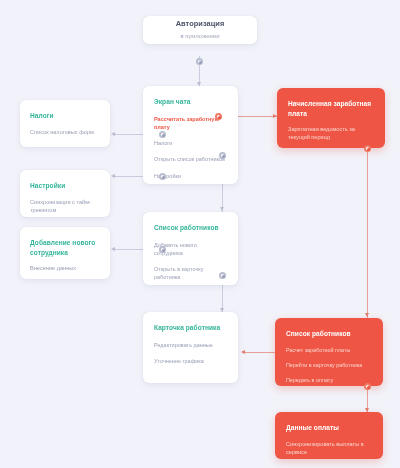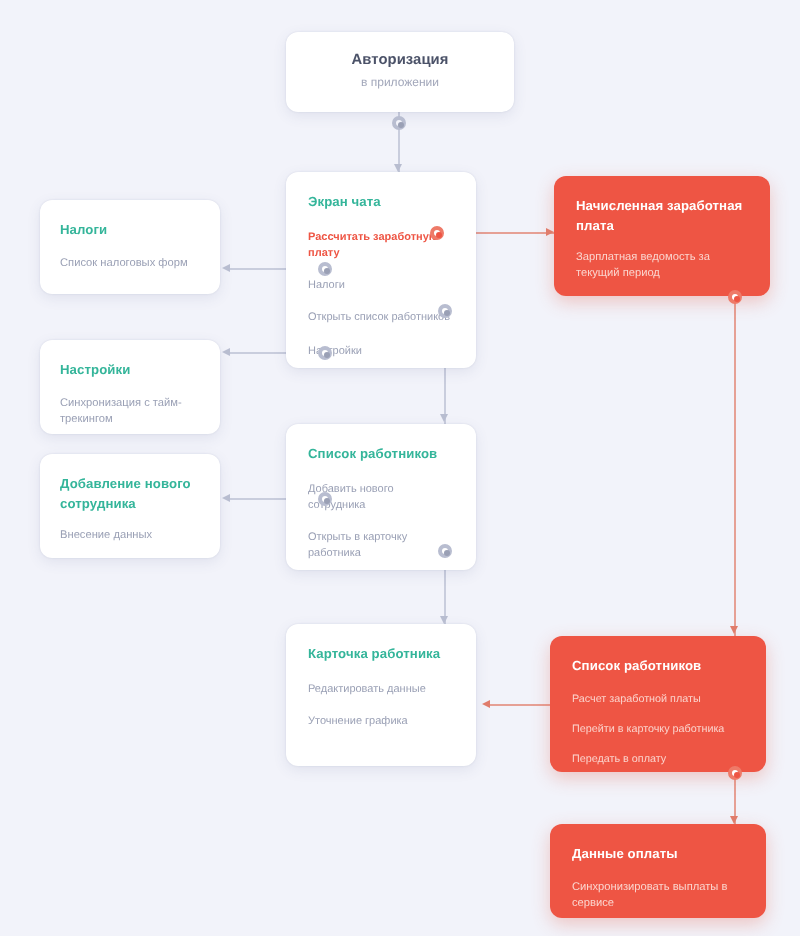--- a/index.html
+++ b/index.html
@@ -33,21 +33,21 @@
   .card.red .card-title { color: #ffffff; }
   .card-sub {
     font-size: 5.6px;
     line-height: 1.5;
     color: #9aa0b5;
     font-weight: normal;
   }
   .card.red .card-sub { color: #fbd5ce; }
 
   
-  #auth { left: 143px; top: 16px; width: 114px; height: 40px;
+  #auth { left: 143px; top: 16px; width: 114px; height: 28px;
           display: flex; flex-direction: column; align-items: center;
           justify-content: center; gap: 3px; }
   #auth .card-title { font-size: 7.4px; color: #4b5268; }
   #auth .card-sub { font-size: 6px; color: #a2a7ba; }
 
   
   .lcard { left: 20px; width: 90px; padding: 11px 10px; }
   #c-taxes    { top: 100px; height: 47px; }
   #c-settings { top: 170px; height: 47px; }
   #c-addemp   { top: 227px; height: 52px; }

